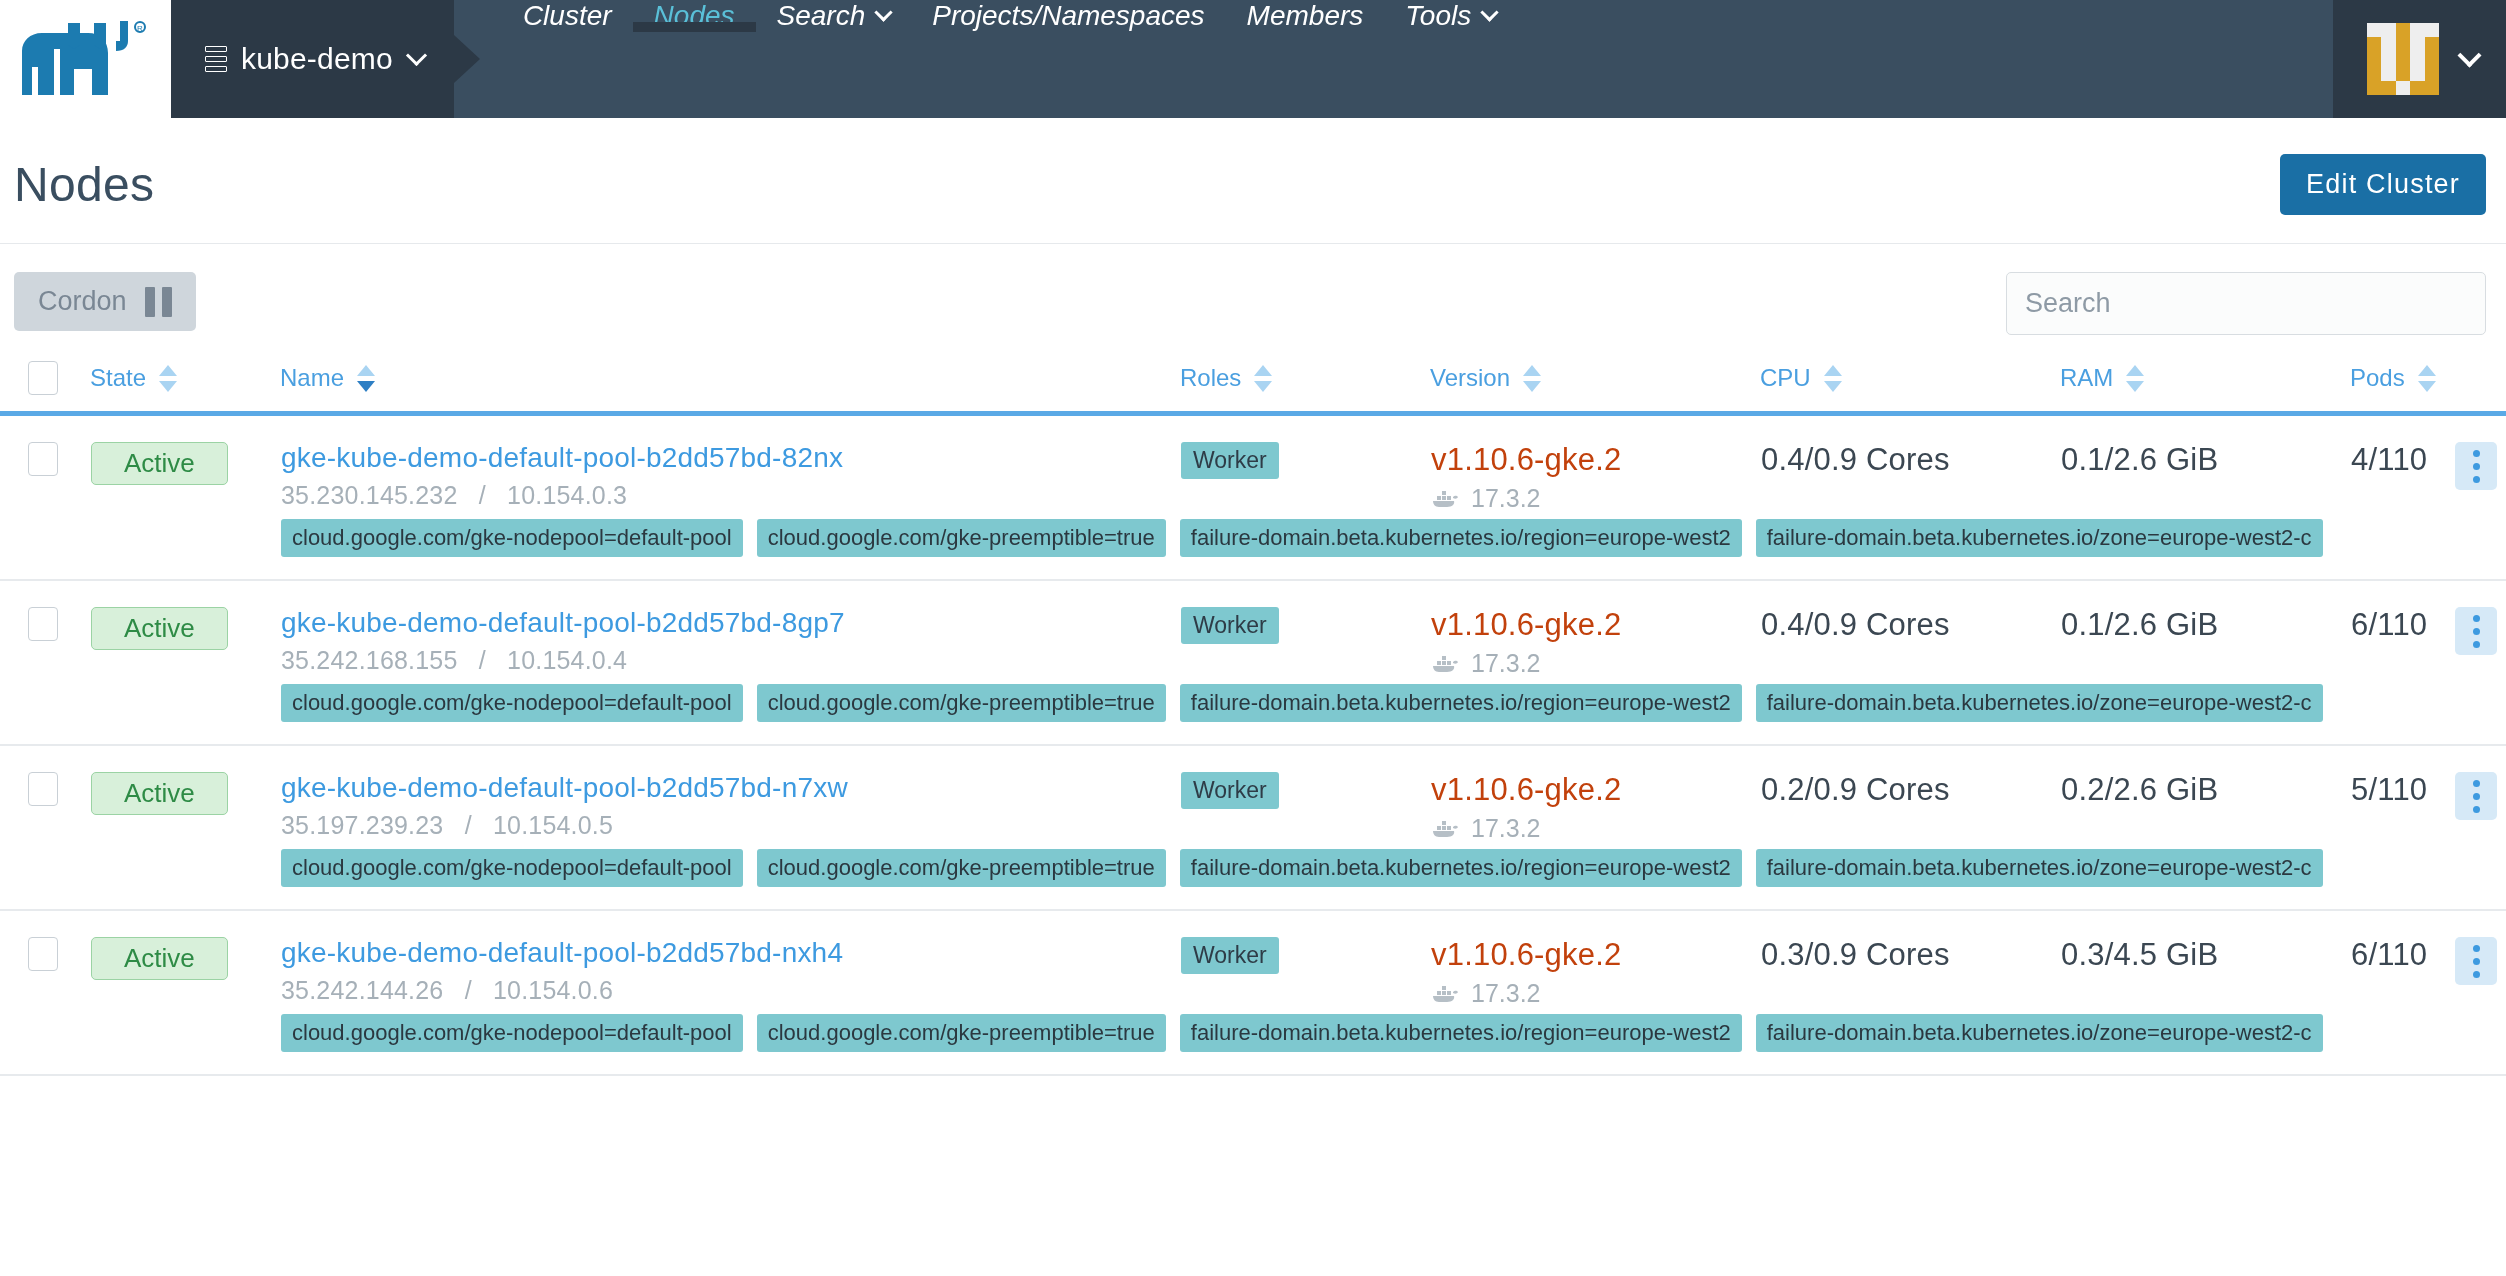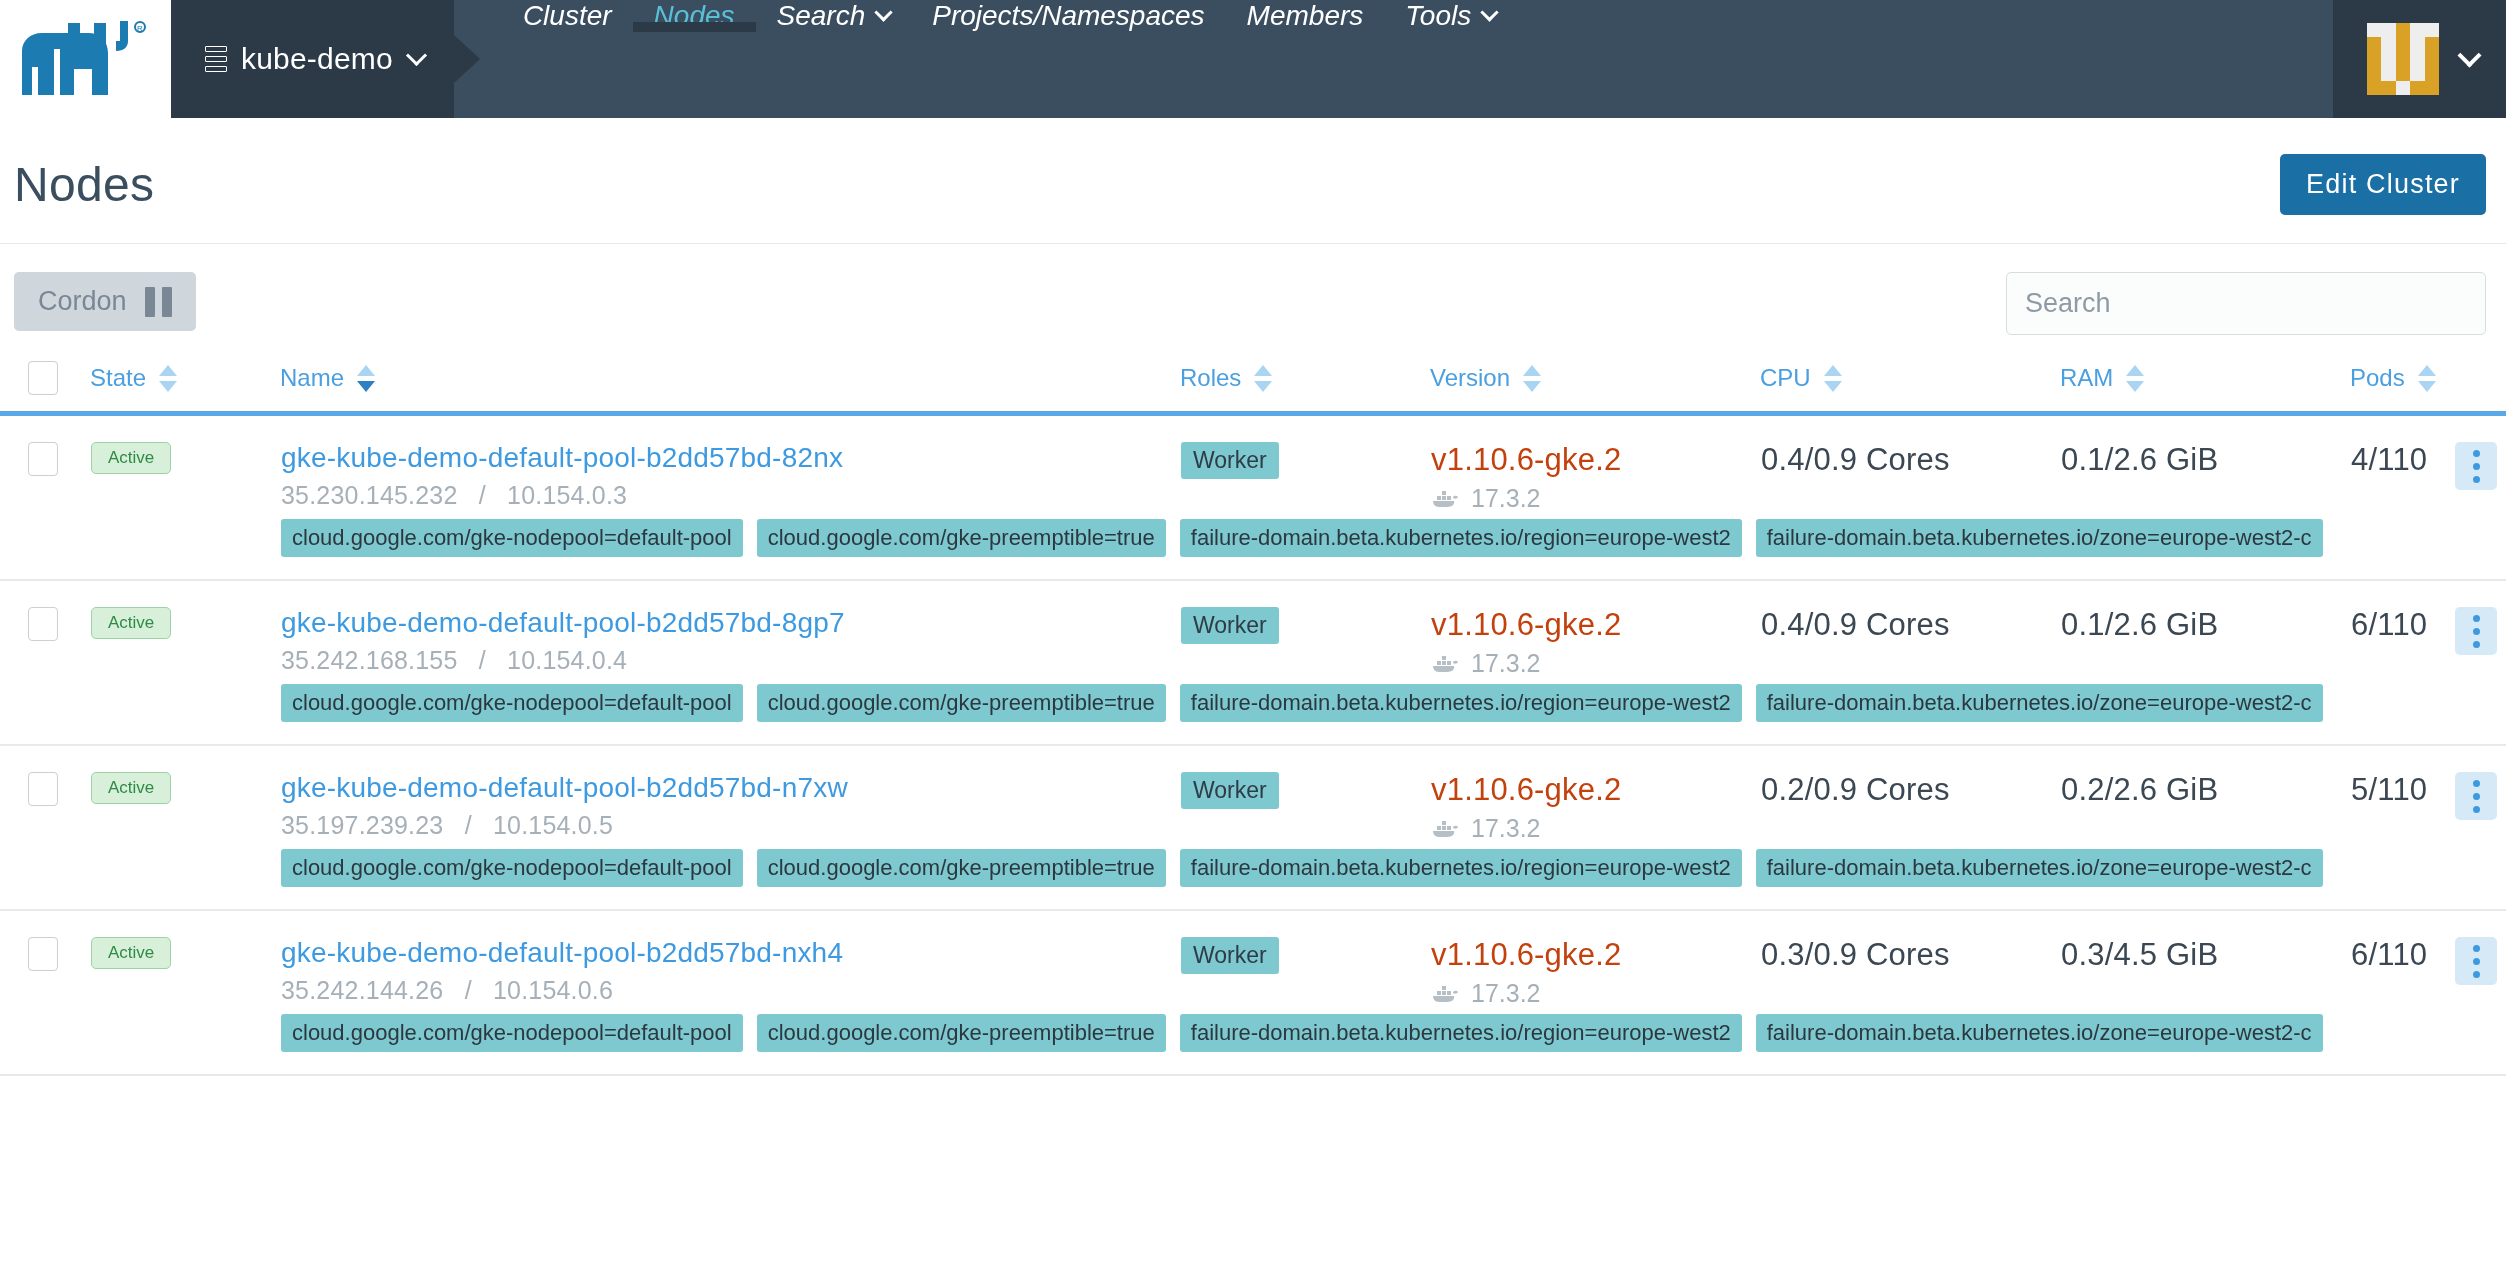--- a/index.html
+++ b/index.html
@@ -232,22 +232,22 @@
   tbody tr.labels-row > td {
     padding-bottom: 22px;
     border-bottom: 2px solid #e7eaed;
   }
 
   .state-badge {
     display: inline-block;
     background: #d8f0da;
     border: 1.5px solid #9bd3a4;
     color: #2e8b46;
-    font-size: 17px;
-    padding: 5px 16px;
+    font-size: 26px;
+    padding: 5px 32px;
     border-radius: 5px;
   }
   .node-link {
     display: block;
     color: #3d9ae0;
     font-size: 28px;
     text-decoration: none;
     letter-spacing: .2px;
     cursor: pointer;
   }

